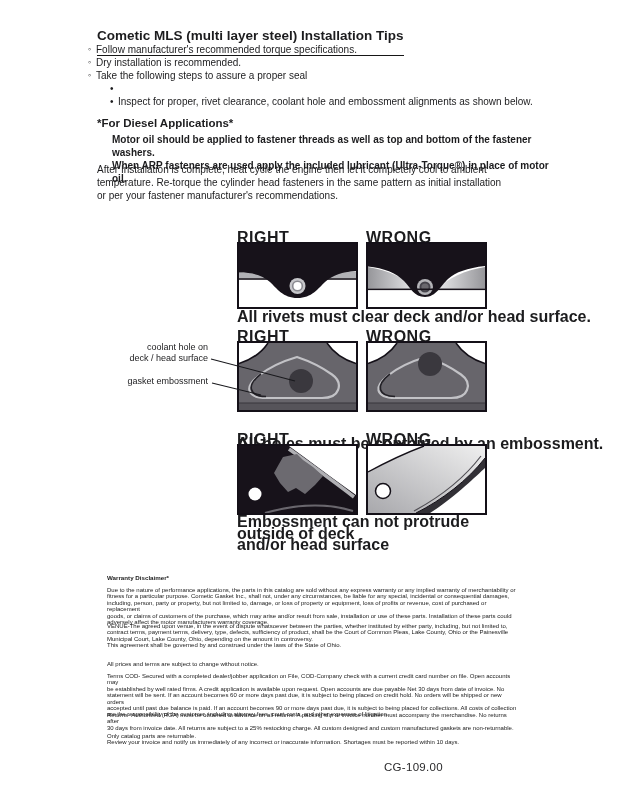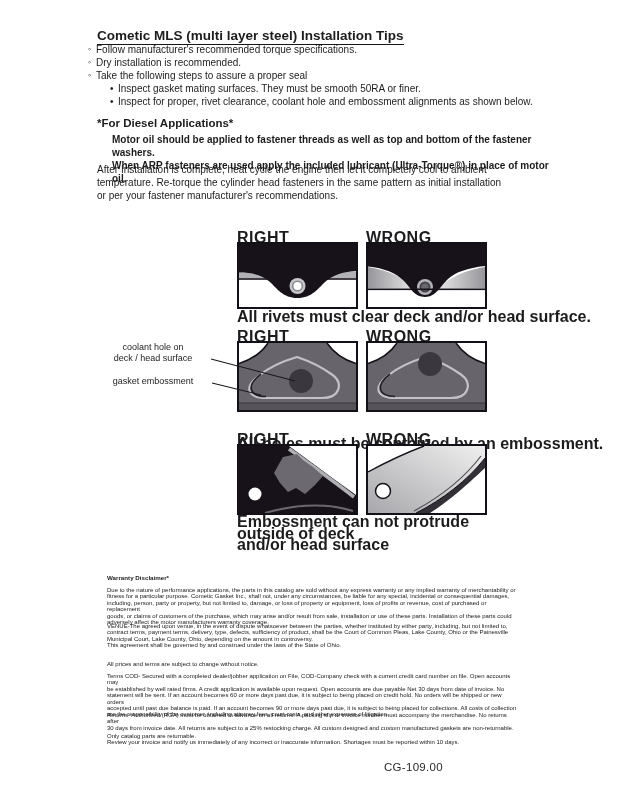--- a/index.html
+++ b/index.html
@@ -2,34 +2,34 @@
 <html><head>
 <meta charset="utf-8">
 <style>
   html,body{margin:0;padding:0;background:#ffffff;}
   .page{position:relative;width:618px;height:800px;background:#fff;overflow:hidden;
         font-family:"Liberation Sans", sans-serif;color:#1c1c1e;}
   .abs{position:absolute;}
   .nowrap{white-space:nowrap;}
   .pre{white-space:pre-line;}
   .title{font-size:13.5px;font-weight:bold;border-bottom:1.6px solid #161616;
-         padding-bottom:1px;display:inline-block;}
+         padding-bottom:12px;display:inline-block;}
   .t{font-size:10px;line-height:13px;}
   .h2{font-size:11.5px;font-weight:bold;text-align:right;}
   .bullets{left:88px;top:43px;}
   .brow{display:flex;align-items:flex-start;height:13px;}
   .brow .mk{width:8px;font-size:9px;line-height:13px;}
   .brow.sub{margin-left:22px;}
   .brow.sub .mk{font-size:10px;}
   .dg-head{font-size:16px;font-weight:bold;width:121px;text-align:left;letter-spacing:.5px;}
   .dg-cap{font-size:16px;font-weight:bold;line-height:11.5px;}
   .box{width:121px;border:2px solid #141018;background:#fff;box-sizing:border-box;
        overflow:hidden;line-height:0;}
   .box.h1{height:67px;} .box.h2x{height:71px;}
-  .lbl{font-size:9px;line-height:10.5px;text-align:center;width:110px;}
+  .lbl{font-size:9px;line-height:10.5px;text-align:right;width:110px;}
   .disc{font-size:6px;line-height:6.4px;width:410px;color:#1a1a1a;}
   .disc-h{font-size:6.2px;font-weight:bold;}
   .footer-code{font-size:11.5px;color:#2a2a2c;letter-spacing:.3px;}
   svg{display:block;}
 </style>
 </head>
 <body>
 
 <div class="page">
 
@@ -45,21 +45,20 @@
     <div class="brow">
       <span class="mk">◦</span>
       <span class="t nowrap">Dry installation is recommended.</span>
     </div>
     <div class="brow">
       <span class="mk">◦</span>
       <span class="t nowrap">Take the following steps to assure a proper seal</span>
     </div>
     <div class="brow sub">
       <span class="mk">•</span>
-      <span class="t nowrap">Inspect gasket mating surfaces.  They must be smooth 50RA or finer.</span>
     </div>
     <div class="brow sub">
       <span class="mk">•</span>
       <span class="t nowrap">Inspect for proper, rivet clearance, coolant hole and embossment alignments as shown below.</span>
     </div>
   </div>
 
   <div class="abs h2 nowrap" style="left:97px;top:117px;">*For Diesel Applications*</div>
   <div class="abs t pre" style="left:112px;top:133px;width:440px;font-weight:bold;">Motor oil should be applied to fastener threads as well as top and bottom of the fastener washers.
 When ARP fasteners are used apply the included lubricant (Ultra-Torque®) in place of motor oil.</div>

